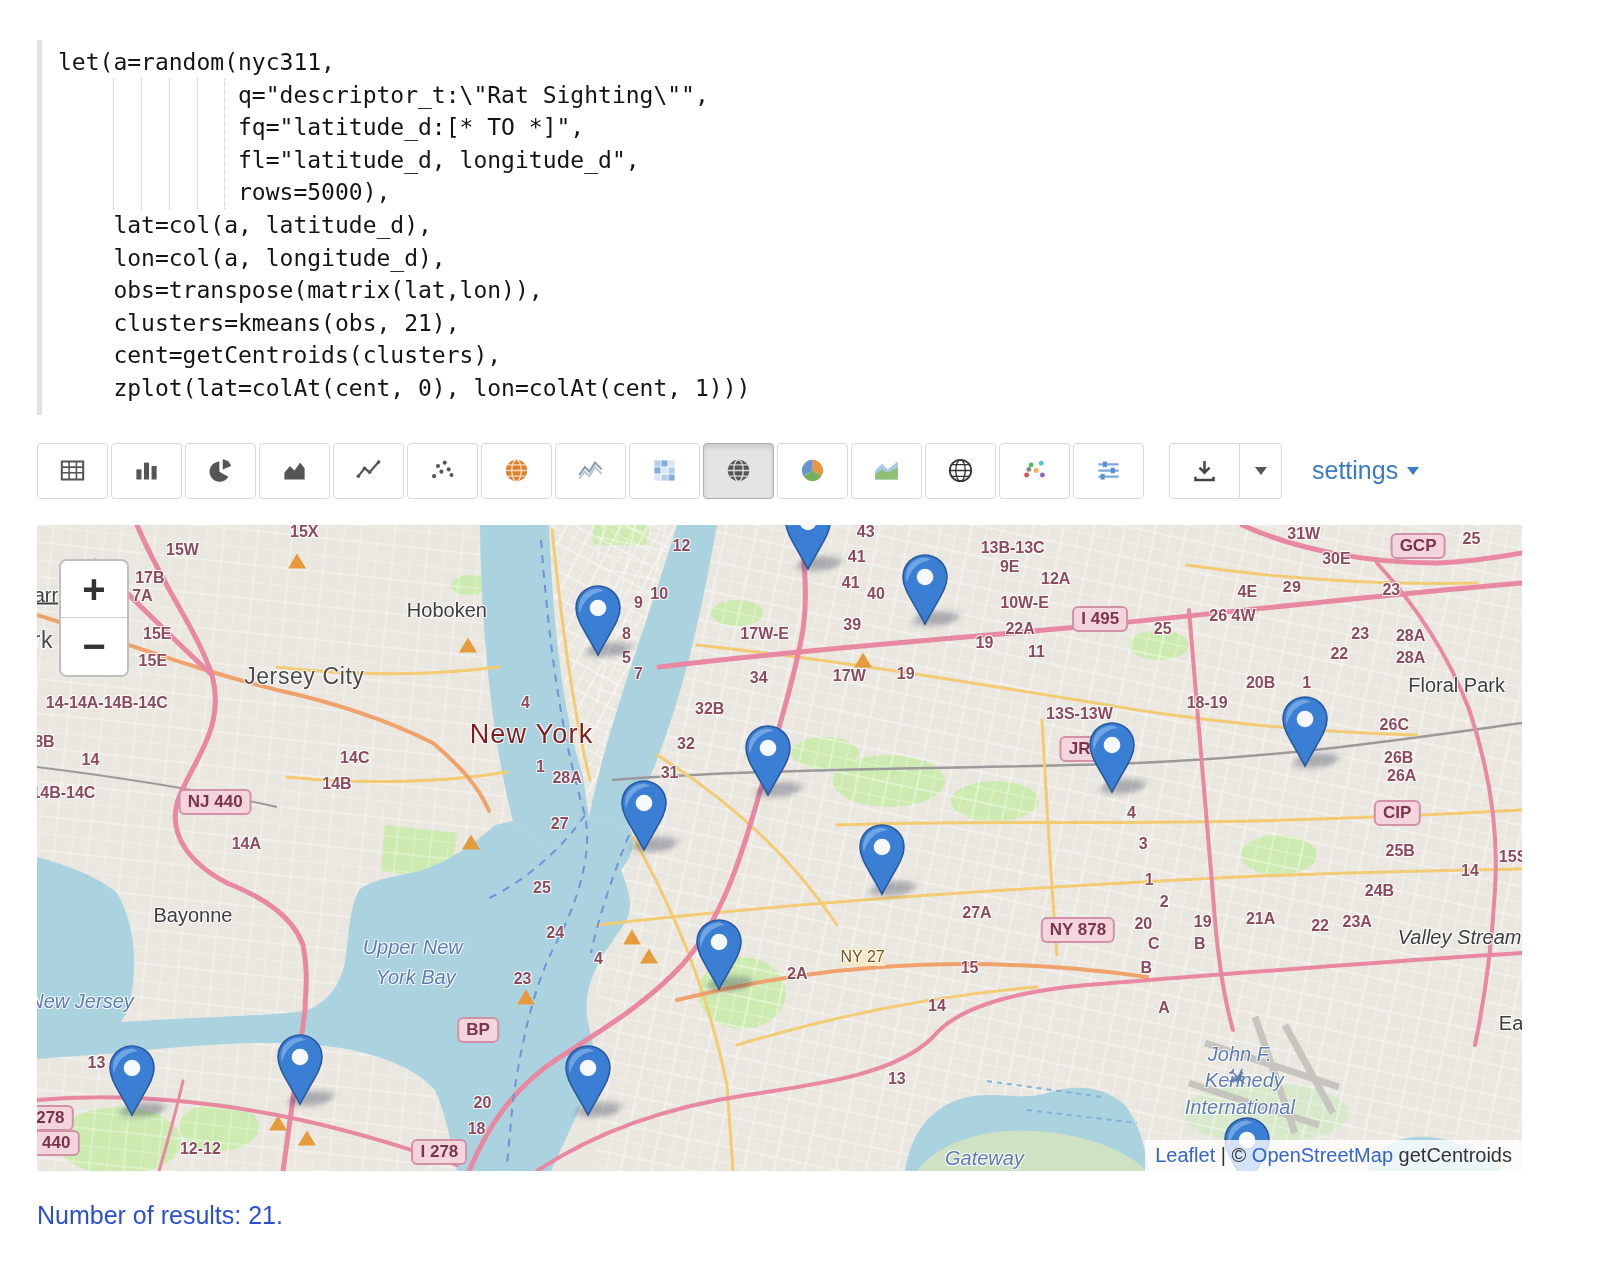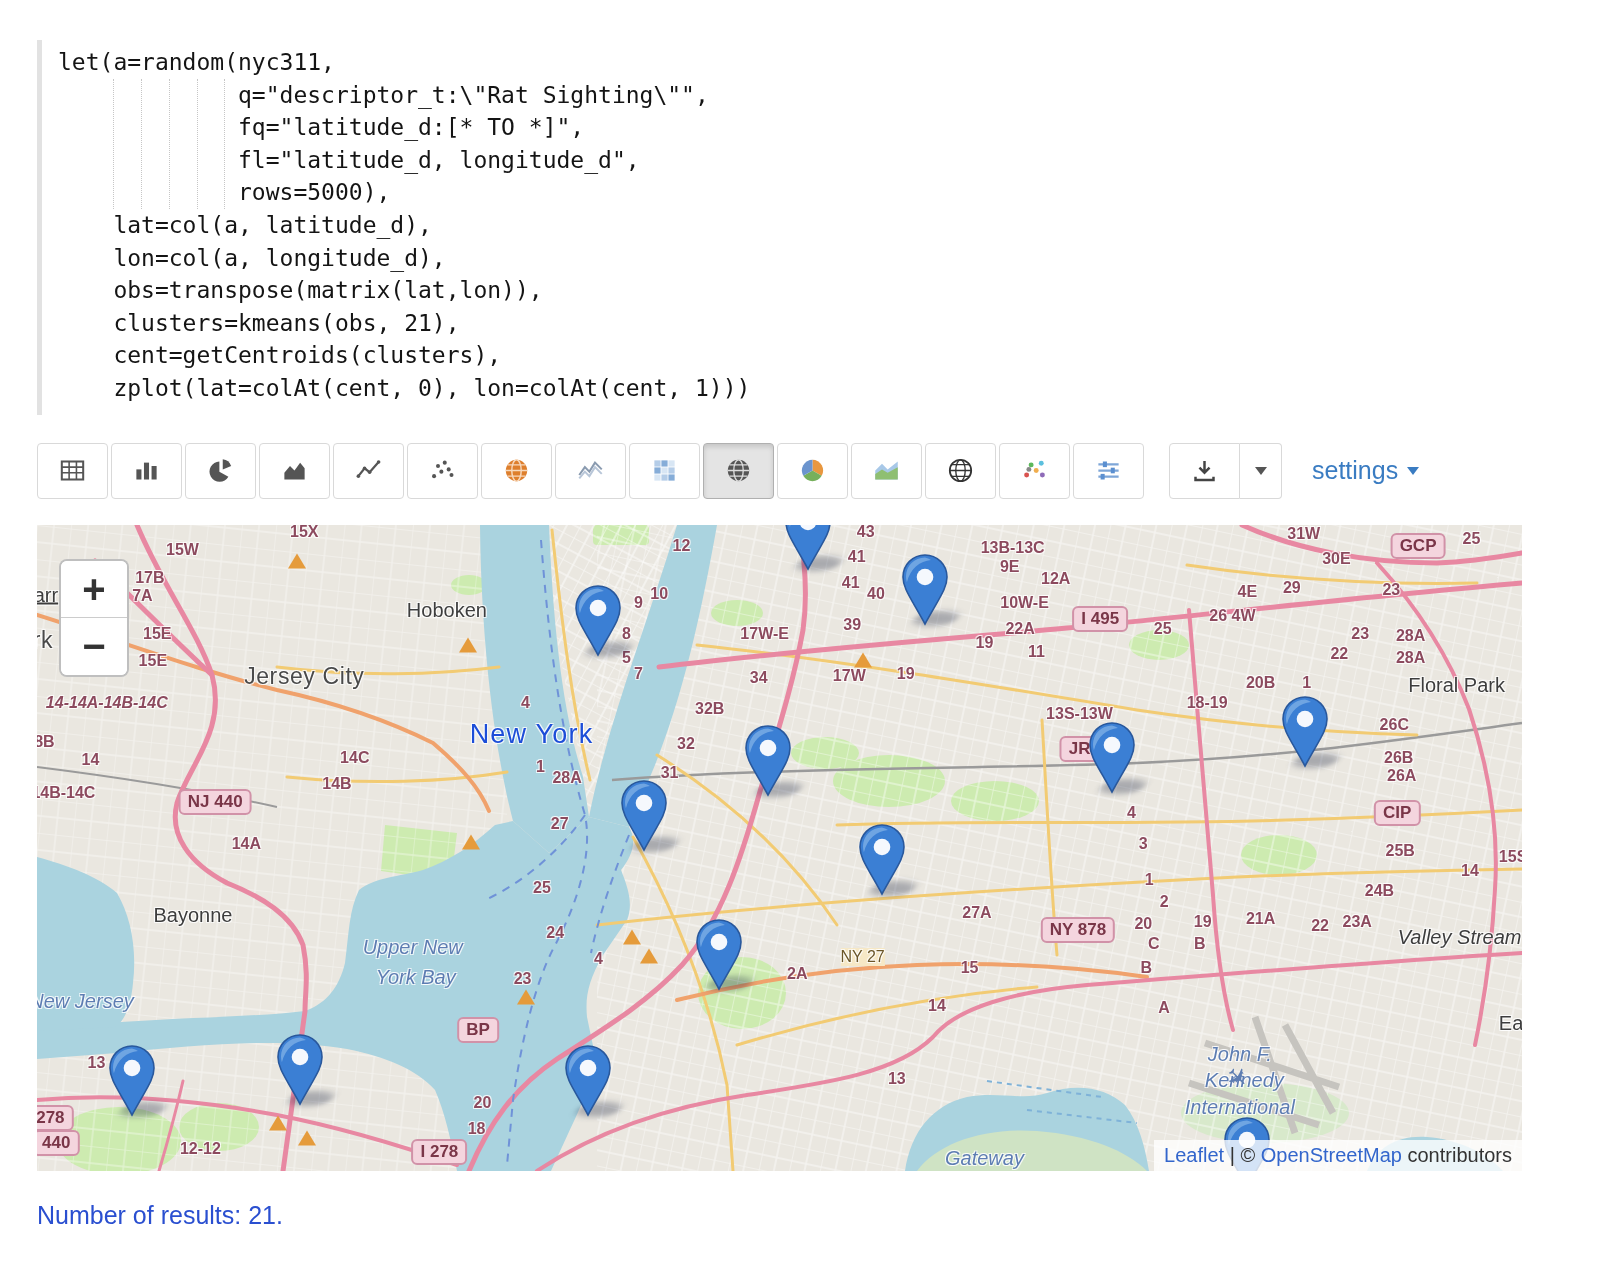--- a/index.html
+++ b/index.html
@@ -29,21 +29,21 @@
   .settings .caret{border-top-color:#3a7cc2;}
 
   
   .map{position:relative;width:1485px;height:646px;margin-top:26px;overflow:hidden;background:#aad3df;}
   .map svg.base{position:absolute;left:0;top:0;width:100%;height:100%;}
   .overlays{position:absolute;left:0;top:0;right:0;bottom:0;}
   .map-label{position:absolute;transform:translate(-50%,-50%);white-space:nowrap;z-index:5;
      text-shadow:-1px -1px 0 rgba(255,255,255,.75),1px -1px 0 rgba(255,255,255,.75),-1px 1px 0 rgba(255,255,255,.75),1px 1px 0 rgba(255,255,255,.75);}
   .place{font-size:20px;color:#3d3d3d;}
   .place-md{font-size:23px;color:#4a4a4a;letter-spacing:.6px;}
-  .place-lg{font-size:27px;color:#1d4ed8;letter-spacing:1.2px;}
+  .place-lg{font-size:27px;color:#7f1d1d;letter-spacing:1.2px;}
   .water{font-size:20px;color:#5d7db2;font-style:italic;}
   .num{font-size:16px;color:#8c4a5e;font-weight:bold;}
   .shield{font-size:17px;font-weight:bold;color:#7a3648;background:#f4d5de;border:2px solid #d192a8;border-radius:6px;
           padding:1px 7px;z-index:6;text-shadow:none;}
   .shield-tan{background:#f6e8c6;border-color:#c4ab7d;color:#6b5628;}
   .poi{position:absolute;width:0;height:0;border-left:9px solid transparent;border-right:9px solid transparent;
        border-bottom:15px solid #e59b3b;transform:translate(-50%,-50%);z-index:4;}
   .plane{font-size:26px;color:#5d7db2;transform:translate(-50%,-50%) rotate(45deg);z-index:5;text-shadow:none;}
   .marker{position:absolute;width:50px;height:74px;transform:translate(-50%,-100%);z-index:10;cursor:pointer;}
   .marker .shadow{position:absolute;left:14px;bottom:1px;width:44px;height:15px;background:rgba(20,30,60,.3);
@@ -347,21 +347,21 @@
         <div class="map-label shield" style="left: 29.7%; top: 78.3%;">BP</div>
         <div class="map-label shield" style="left: 27.1%; top: 97.2%;">I 278</div>
         <div class="map-label shield" style="left: 0.9%; top: 91.8%;">278</div>
         <div class="map-label shield" style="left: 1.3%; top: 95.7%;">440</div>
         <div class="map-label num" style="left: 18%; top: 1.2%;">15X</div>
         <div class="map-label num" style="left: 9.8%; top: 4%;">15W</div>
         <div class="map-label num" style="left: 7.6%; top: 8.2%;">17B</div>
         <div class="map-label num" style="left: 7.1%; top: 11.1%;">7A</div>
         <div class="map-label num" style="left: 8.1%; top: 16.9%;">15E</div>
         <div class="map-label num" style="left: 7.8%; top: 21.1%;">15E</div>
-        <div class="map-label num" style="left: 4.7%; top: 27.6%; font-style: italic;">14-14A-14B-14C</div>
+        <div class="map-label num" style="left: 4.7%; top: 27.6%;">14-14A-14B-14C</div>
         <div class="map-label num" style="left: 0.5%; top: 33.6%;">8B</div>
         <div class="map-label num" style="left: 3.6%; top: 36.5%;">14</div>
         <div class="map-label num" style="left: 21.4%; top: 36.2%;">14C</div>
         <div class="map-label num" style="left: 20.2%; top: 40.1%; text-align: center;">14B</div>
         <div class="map-label num" style="left: 1%; top: 41.6%;">14-14B-14C</div>
         <div class="map-label num" style="left: 14.1%; top: 49.4%;">14A</div>
         <div class="map-label num" style="left: 4%; top: 83.3%;">13</div>
         <div class="map-label num" style="left: 11%; top: 96.7%;">12-12</div>
         <div class="map-label num" style="left: 30%; top: 89.5%;">20</div>
         <div class="map-label num" style="left: 29.6%; top: 93.5%;">18</div>
@@ -394,21 +394,21 @@
         <div class="map-label num" style="left: 65.7%; top: 3.7%;">13B-13C</div>
         <div class="map-label num" style="left: 65.5%; top: 6.5%;">9E</div>
         <div class="map-label num" style="left: 68.6%; top: 8.4%;">12A</div>
         <div class="map-label num" style="left: 66.5%; top: 12.2%;">10W-E</div>
         <div class="map-label num" style="left: 66.2%; top: 16.1%;">22A</div>
         <div class="map-label num" style="left: 67.3%; top: 19.7%;">11</div>
         <div class="map-label num" style="left: 63.8%; top: 18.4%;">19</div>
         <div class="map-label num" style="left: 75.8%; top: 16.1%;">25</div>
         <div class="map-label num" style="left: 80.5%; top: 14.2%;">26 4W</div>
         <div class="map-label num" style="left: 81.5%; top: 10.4%;">4E</div>
-        <div class="map-label num" style="left: 84.5%; top: 9.9%;">29</div>
+        <div class="map-label num" style="left: 84.5%; top: 9.9%; font-family: Liberation Mono, monospace;">29</div>
         <div class="map-label num" style="left: 85.3%; top: 1.4%;">31W</div>
         <div class="map-label num" style="left: 87.5%; top: 5.3%;">30E</div>
         <div class="map-label num" style="left: 96.6%; top: 2.2%;">25</div>
         <div class="map-label num" style="left: 91.2%; top: 10.2%;">23</div>
         <div class="map-label num" style="left: 89.1%; top: 16.9%;">23</div>
         <div class="map-label num" style="left: 92.5%; top: 17.2%;">28A</div>
         <div class="map-label num" style="left: 87.7%; top: 20%;">22</div>
         <div class="map-label num" style="left: 92.5%; top: 20.7%;">28A</div>
         <div class="map-label num" style="left: 82.4%; top: 24.6%;">20B</div>
         <div class="map-label num" style="left: 85.5%; top: 24.6%;">1</div>
@@ -515,18 +515,18 @@
             <circle cx="25" cy="24" r="8.3" fill="#ffffff" opacity="0.95"></circle>
           </svg></div>
       </div>
 
     <div class="zoomctl">
       <button class="zin">+</button>
       <button class="zout">−</button>
     </div>
 
     <div class="attrib">
-      <a>Leaflet</a><span> | © </span><a>OpenStreetMap</a><span> contributors</span>
+      <a>Leaflet</a><span> | © </span><a>OpenStreetMap</a><span> getCentroids</span>
     </div>
   </div>
 
   <div class="result">Number of results: 21.</div>
 </div>
 
 </body></html>

